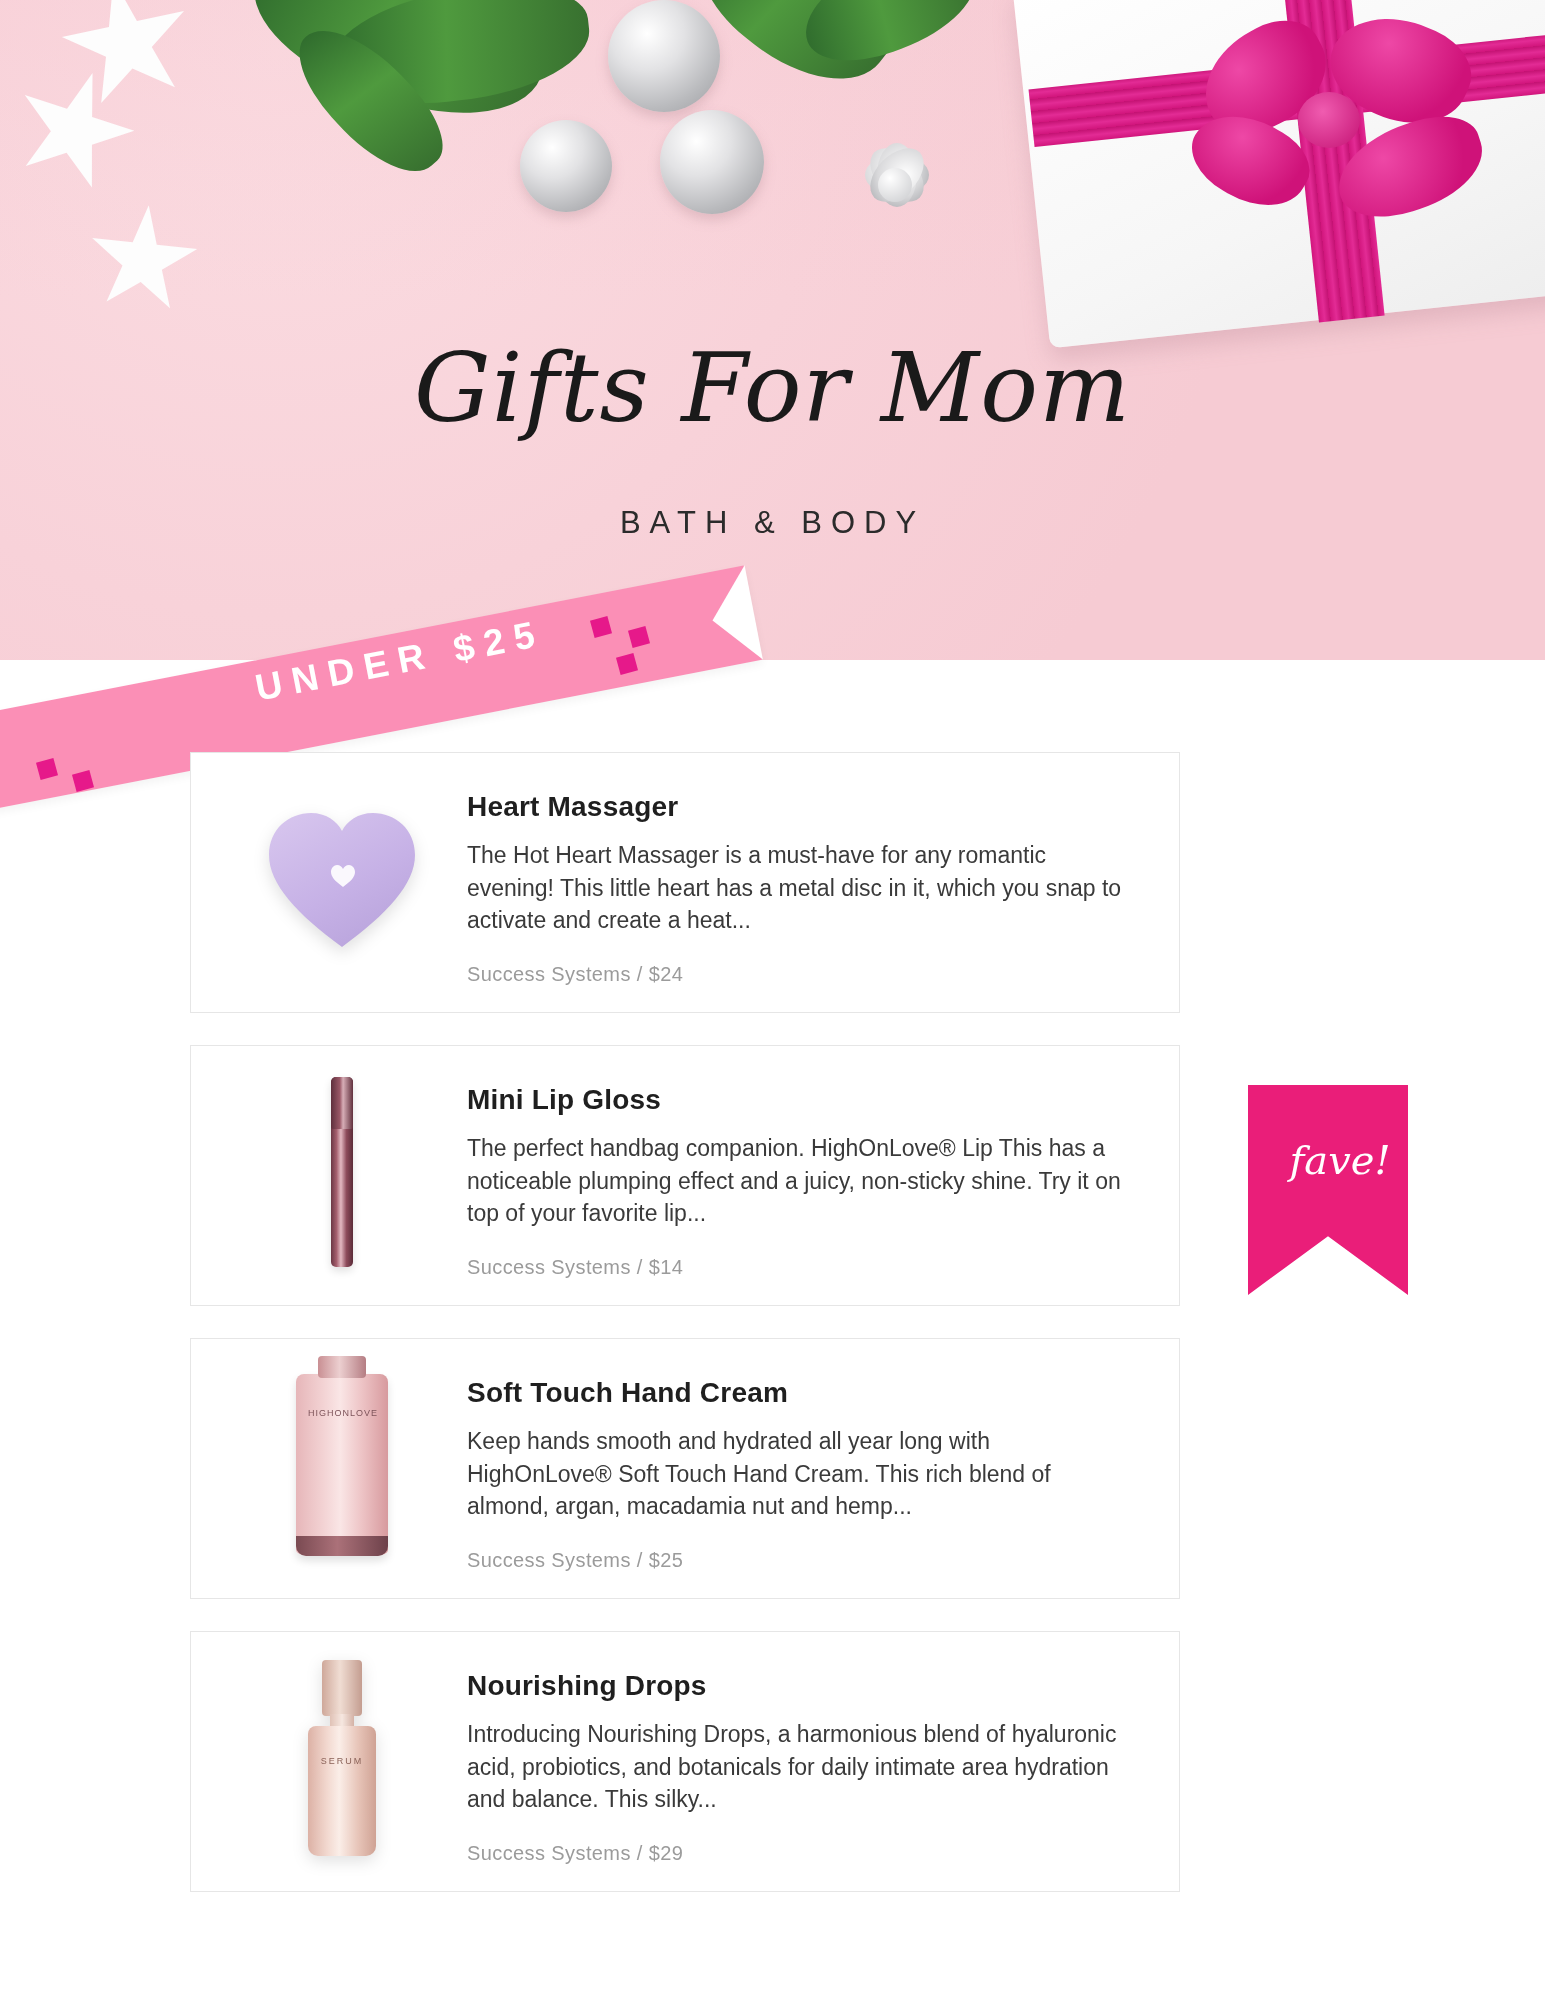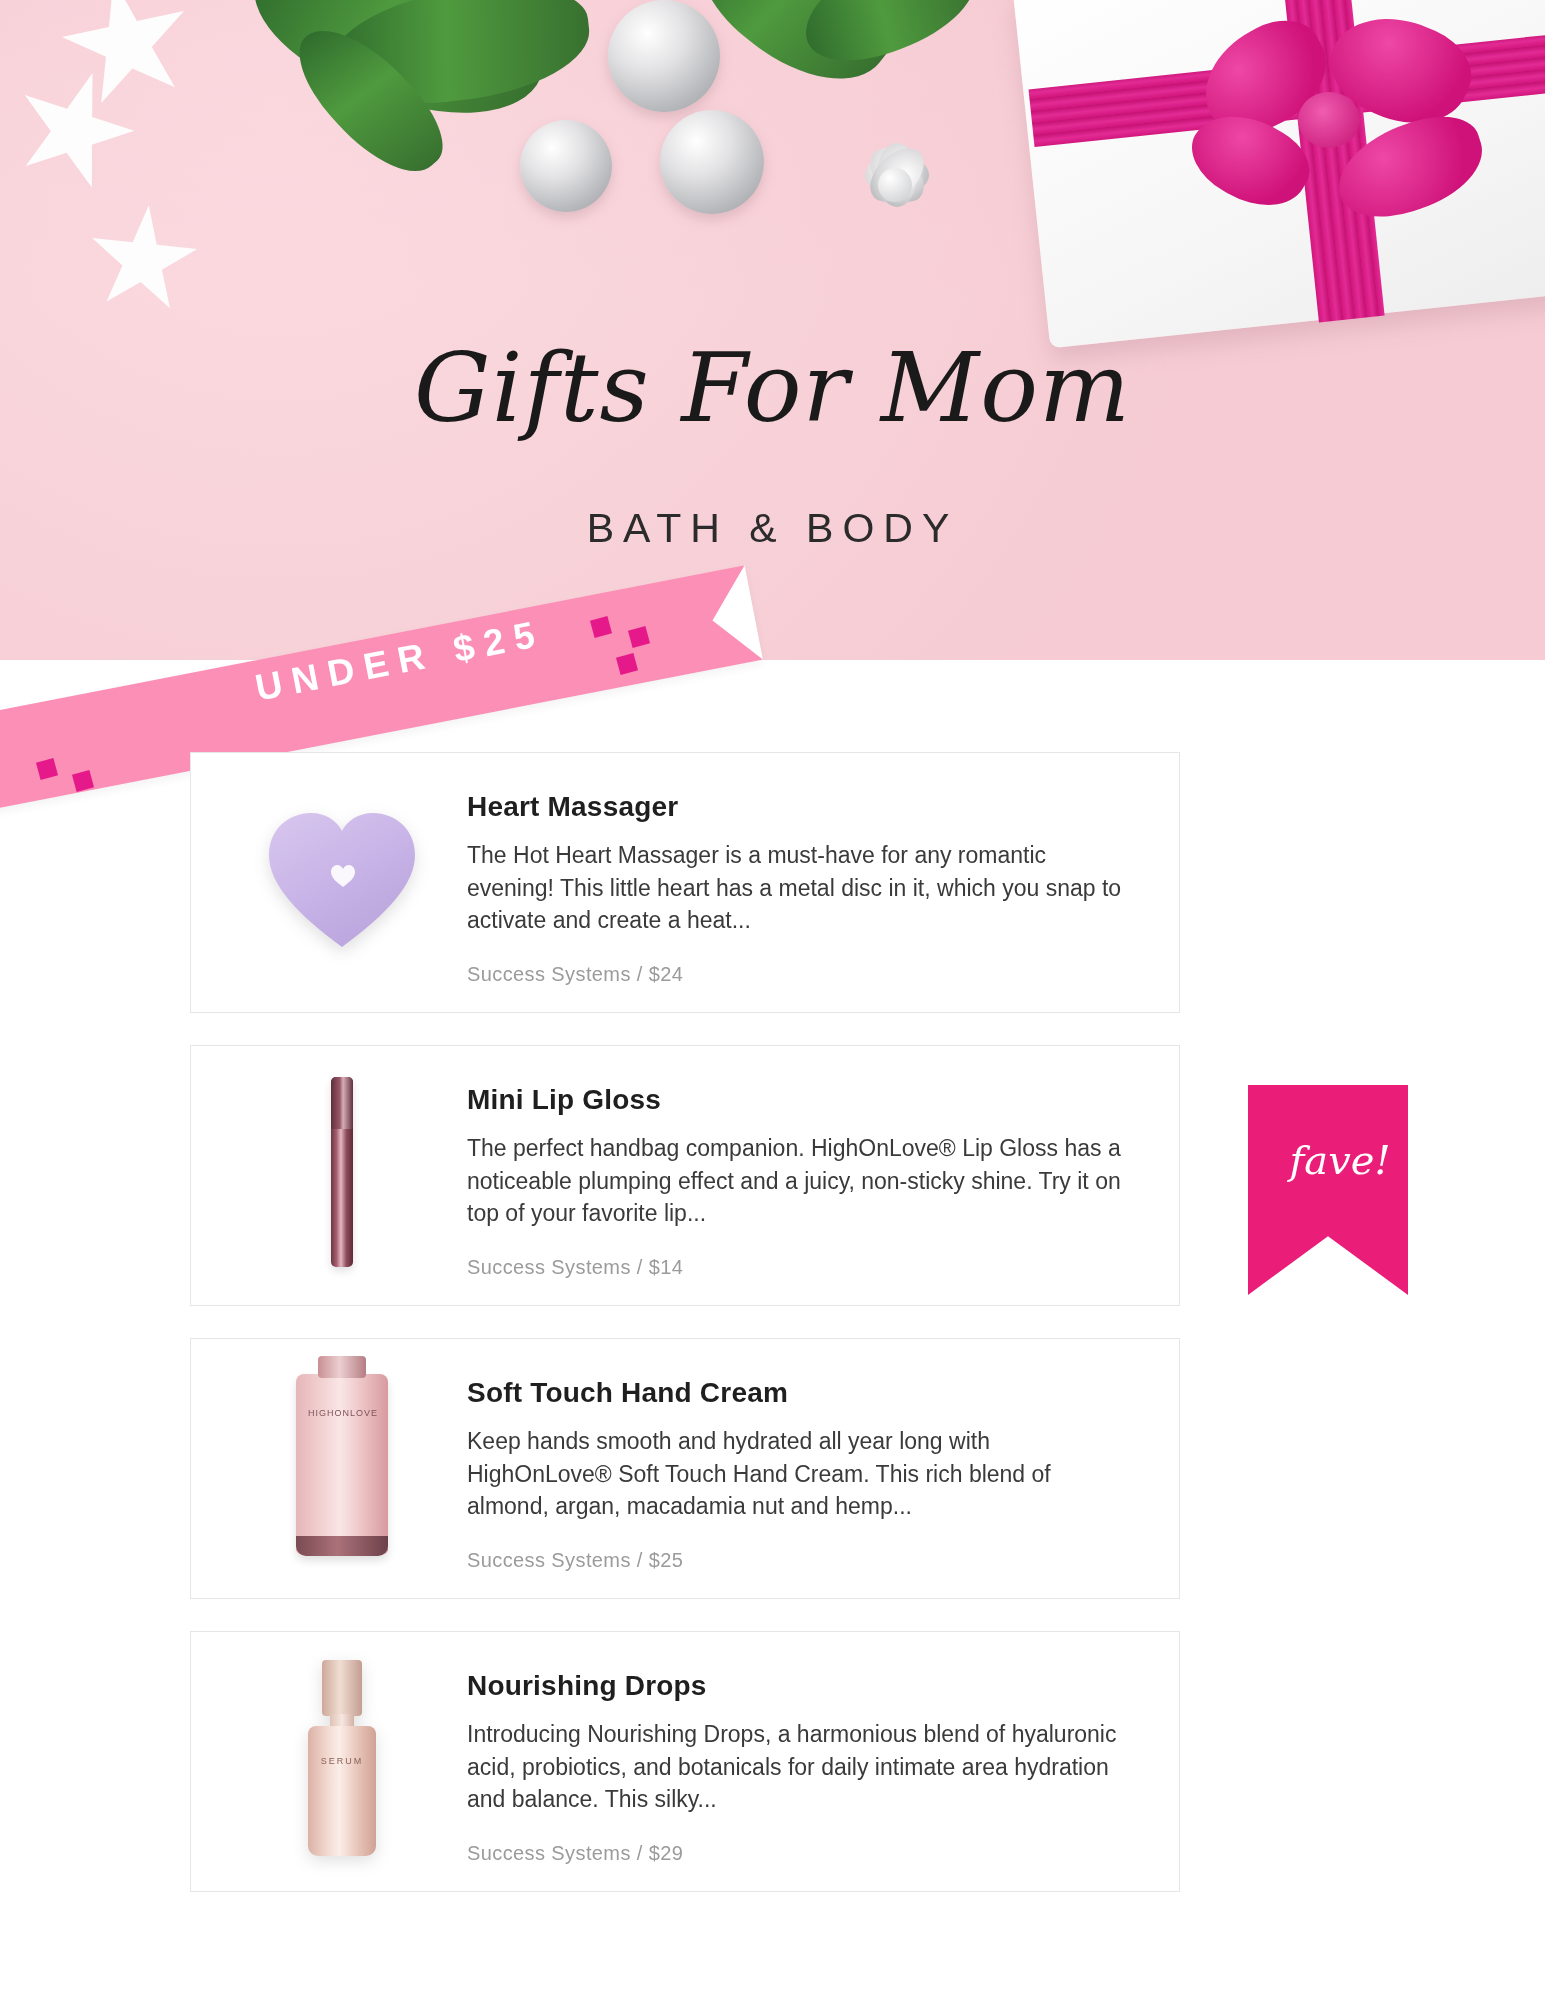--- a/index.html
+++ b/index.html
@@ -131,21 +131,21 @@
     font-style: italic;
     font-size: 96px;
     line-height: 1;
     color: #1a1a1a;
     letter-spacing: 1px;
   }
   .hero-sub {
     position: absolute;
     left: 0; right: 0; top: 505px;
     text-align: center;
-    font-size: 41px;
+    font-size: 31px;
     letter-spacing: 9px;
     color: #2b2b2b;
   }
 
   
   .banner-wrap {
     position: absolute;
     left: -30px;
     top: 600px;
     width: 820px;
@@ -414,21 +414,21 @@
       <div class="p-meta">Success  Systems / $24</div>
     </div>
   </div>
 
   <div class="card">
     <div class="thumb">
       <div class="lipgloss"></div>
     </div>
     <div class="info">
       <h2 class="p-title">Mini Lip Gloss</h2>
-      <p class="p-desc">The perfect handbag companion. HighOnLove® Lip Gloss has a noticeable plumping effect and a juicy, non-sticky shine. Try it on top of your favorite lip...</p>
+      <p class="p-desc">The perfect handbag companion. HighOnLove® Lip This has a noticeable plumping effect and a juicy, non-sticky shine. Try it on top of your favorite lip...</p>
       <div class="p-meta">Success  Systems / $14</div>
     </div>
   </div>
 
   <div class="card">
     <div class="thumb">
       <div class="handcream">
         <div class="hc-label">HIGHONLOVE</div>
       </div>
     </div>

